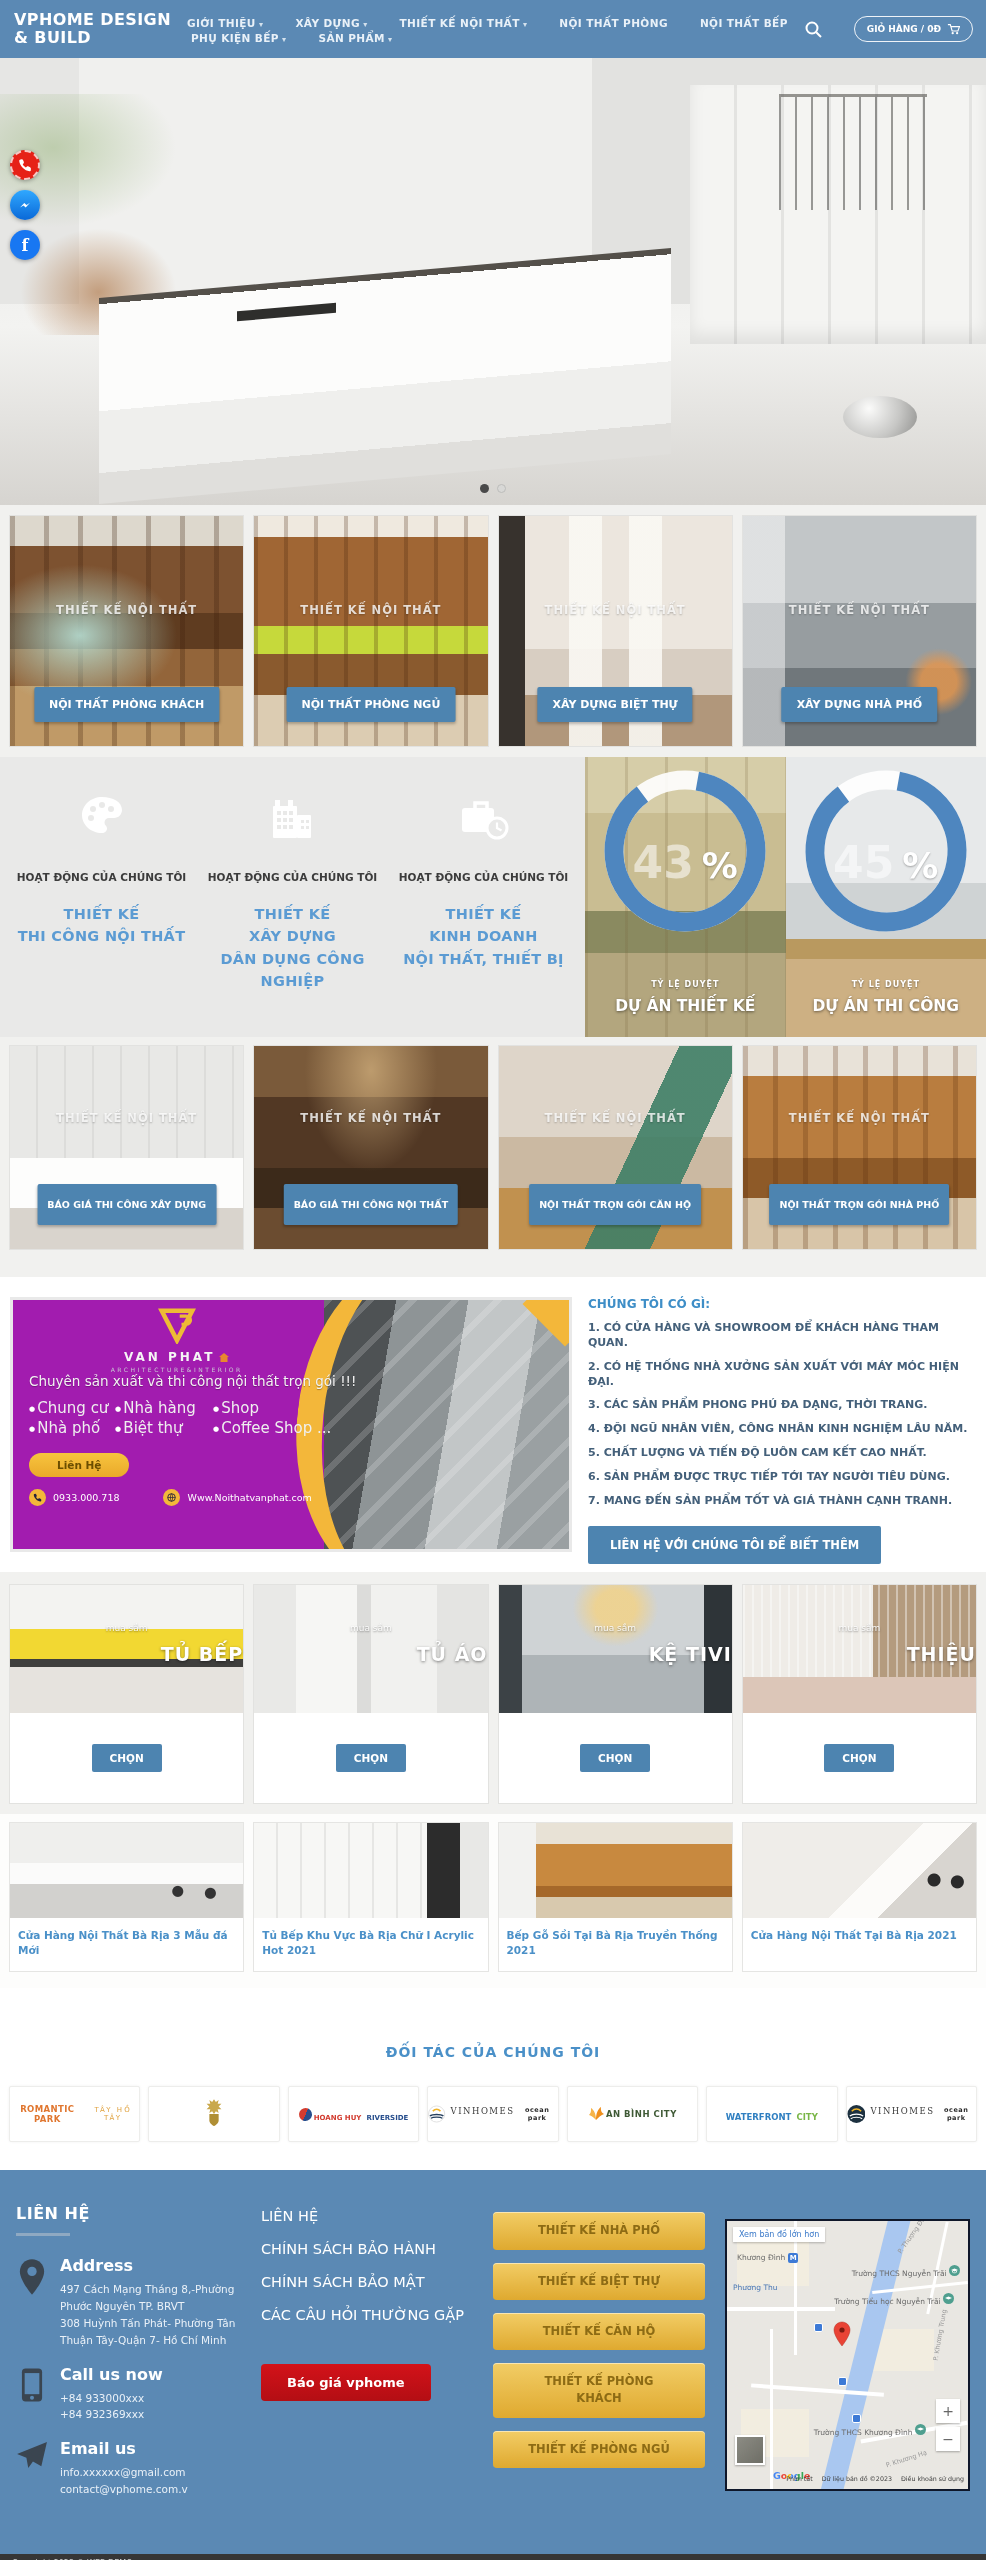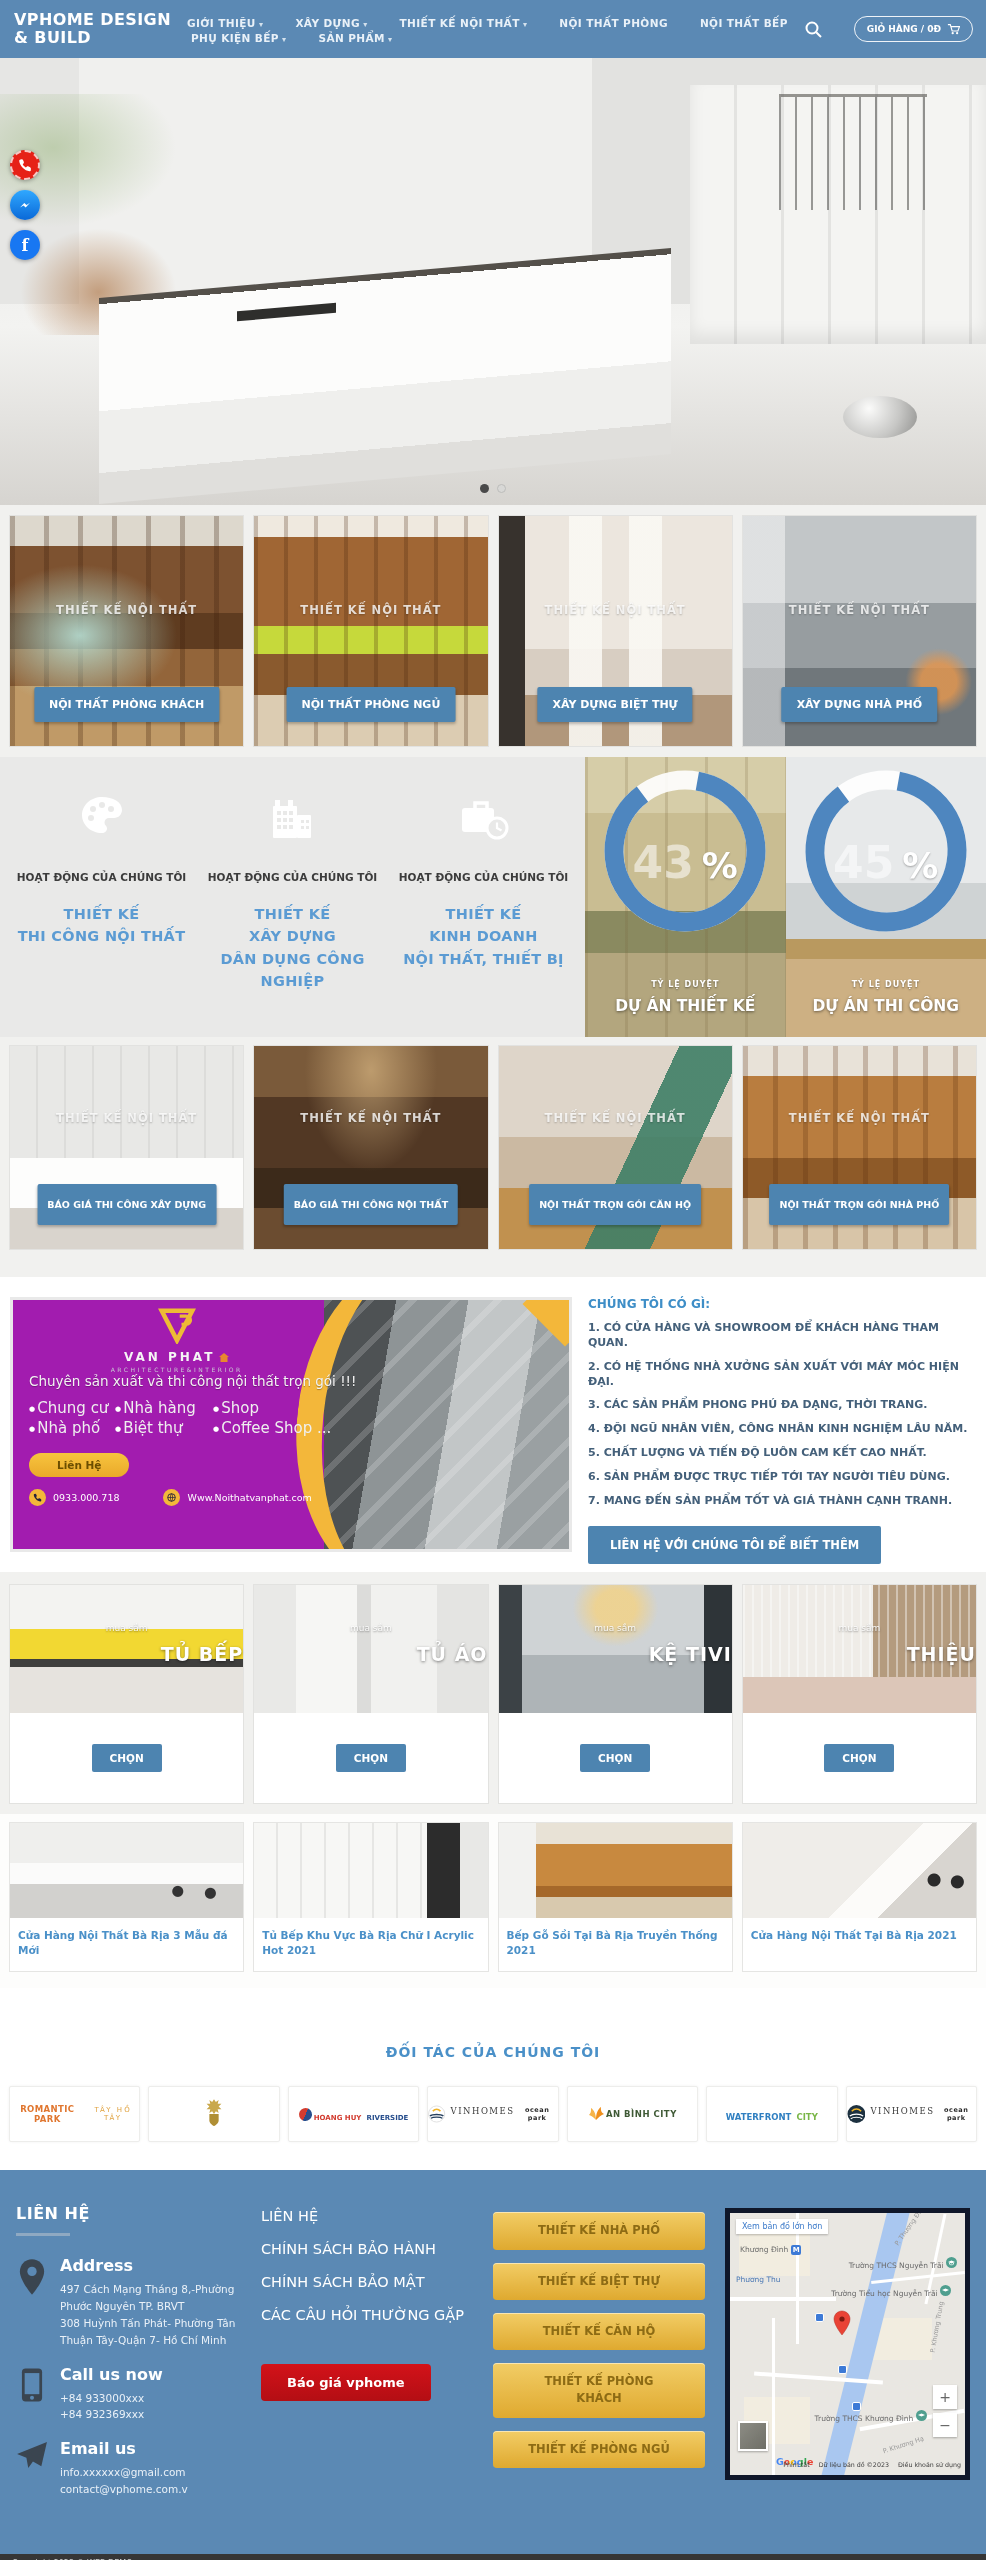--- a/index.html
+++ b/index.html
@@ -135,21 +135,21 @@
 .f-item{display:flex;gap:12px;margin-bottom:16px}
 .f-ic{flex:0 0 32px;display:flex;justify-content:center;padding-top:2px}
 .f-title{font-size:16px;font-weight:700;margin-bottom:6px}
 .f-text{font-size:10.5px;line-height:1.6;color:#eaf1f8}
 .fc2{flex:0 0 212px;padding-top:4px}
 .f-link{font-size:14.5px;margin-bottom:17px;cursor:pointer;white-space:nowrap}
 .quote-btn{margin-top:24px;display:inline-block;background:linear-gradient(180deg,#d31219,#b30e14);color:#fff;font-weight:700;font-size:13px;padding:11px 26px;border-radius:4px;cursor:pointer}
 .fc3{flex:0 0 212px;padding-top:8px;display:flex;flex-direction:column;gap:13px}
 .gold-btn{background:linear-gradient(180deg,#f2cd66,#dfa92f);border-radius:4px;color:#8d6b14;font-weight:700;font-size:11.5px;text-align:center;padding:10px 8px;box-shadow:inset 0 1px 0 rgba(255,255,255,.5);cursor:pointer;line-height:1.5}
 .fc4{flex:1}
-.map{position:relative;width:100%;height:272px;background:#e9e7e2;margin-top:4px;overflow:hidden;border:5px solid #0f172a}
+.map{position:relative;width:100%;height:272px;background:#e9e7e2;margin-top:15px;overflow:hidden;border:2px solid #0f172a}
 .river{position:absolute;left:52%;top:-16px;width:22px;height:120%;background:#a9c7f0;transform:rotate(14deg)}
 .road{position:absolute;background:#fff}
 .rh1{left:0;width:45%;top:32%;height:4px}.rh2{left:60%;right:0;top:24%;height:3px;transform:rotate(-6deg)}
 .rh3{left:10%;width:55%;top:62%;height:4px;transform:rotate(4deg)}.rh4{left:55%;right:0;top:78%;height:4px;transform:rotate(-10deg)}
 .rv1{top:0;height:50%;left:28%;width:3px}.rv2{top:40%;height:60%;left:18%;width:3px}.rv3{top:0;height:35%;right:12%;width:3px;transform:rotate(12deg)}
 .blk{position:absolute;background:#f5efdf;opacity:.7}
 .b1{left:4%;top:4%;width:30%;height:20%}.b2{left:60%;top:40%;width:26%;height:16%}.b3{left:6%;top:70%;width:28%;height:18%}
 .chip{position:absolute;left:6px;top:6px;background:#fff;color:#3a79c9;font-size:8px;padding:3px 6px;box-shadow:0 1px 2px rgba(0,0,0,.25);cursor:pointer;z-index:4}
 .mlabel{position:absolute;font-size:7.5px;color:#6b6b6b;white-space:nowrap;z-index:3}
 .mlabel.blue{color:#4a78b4}

